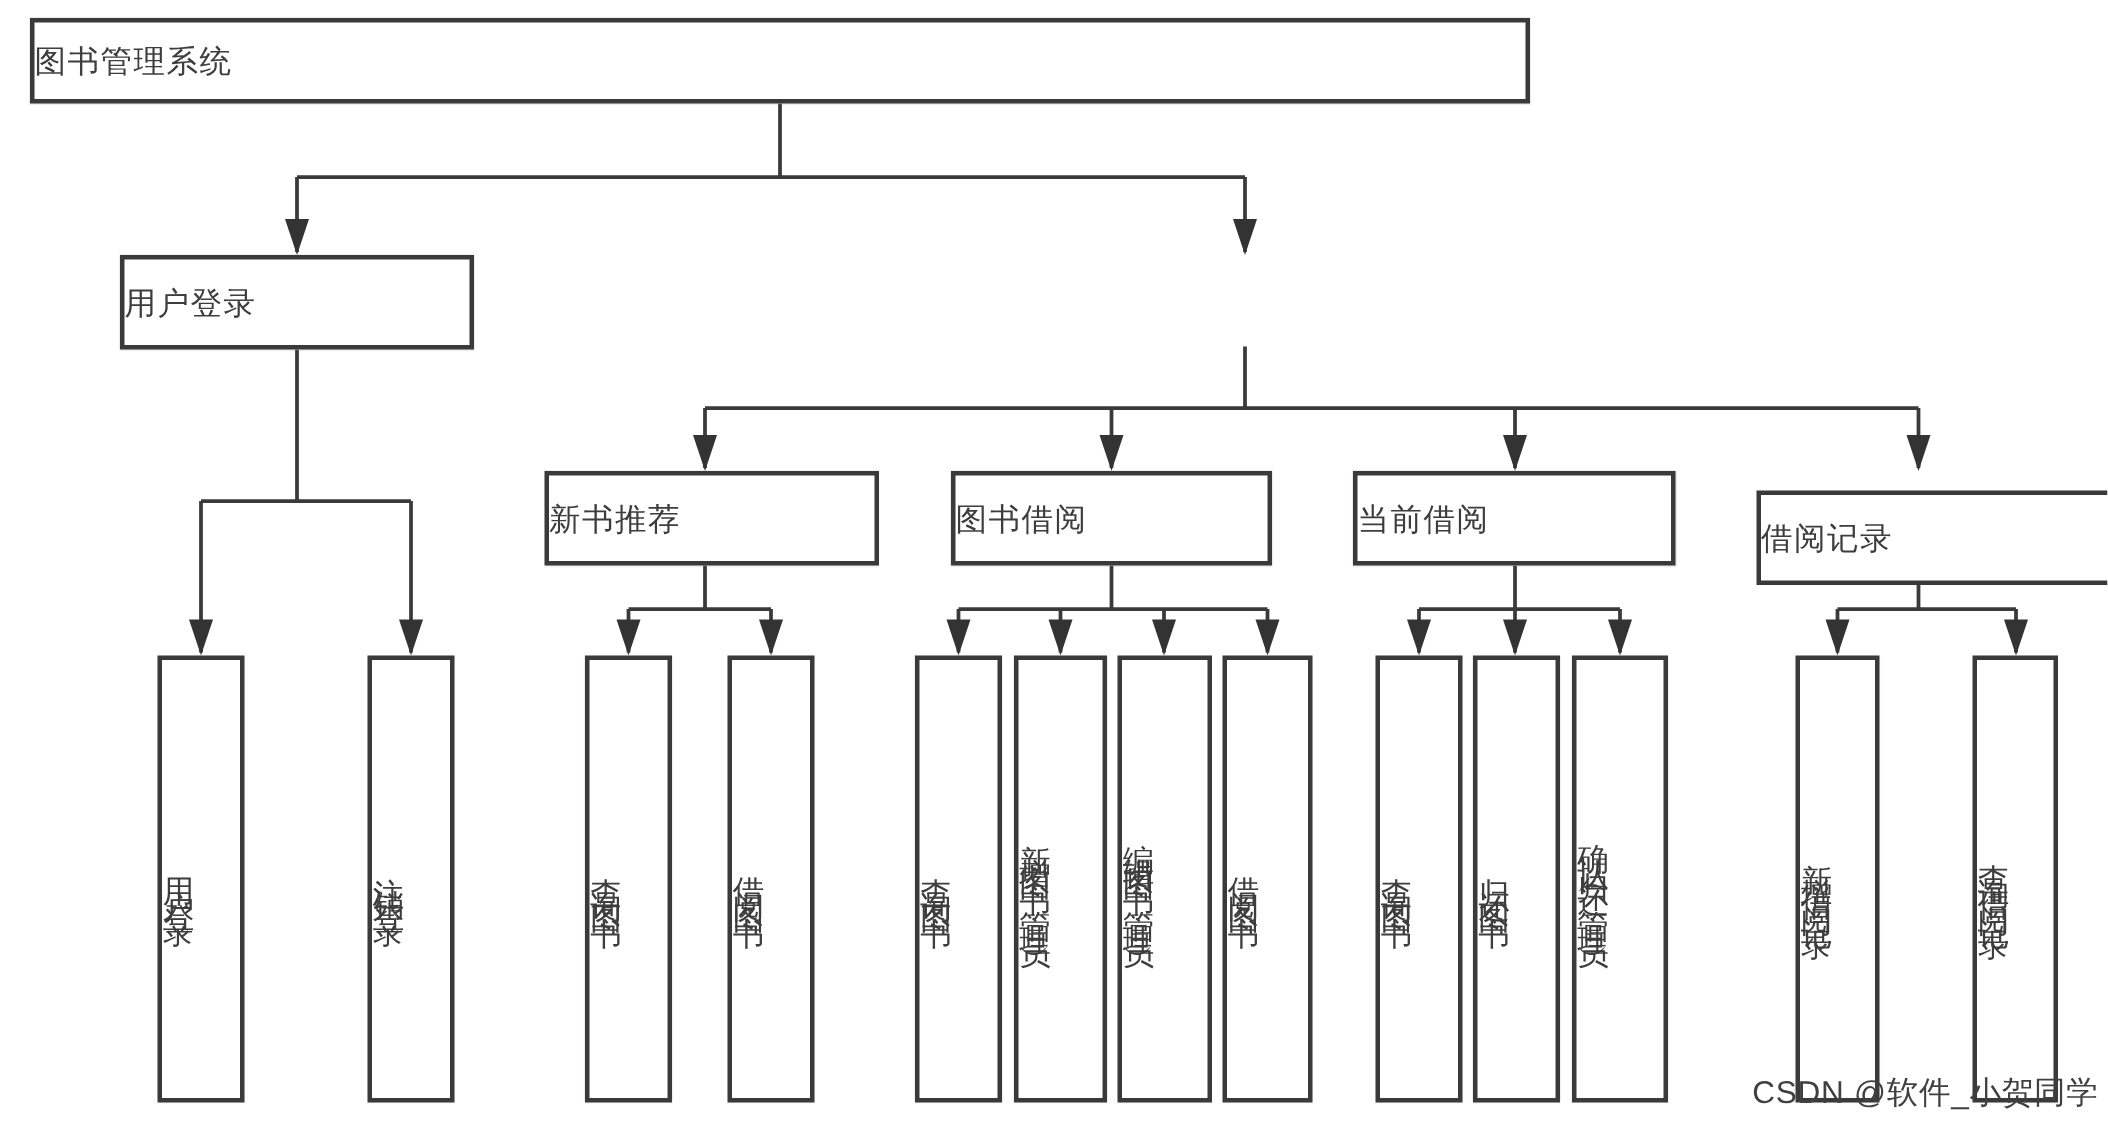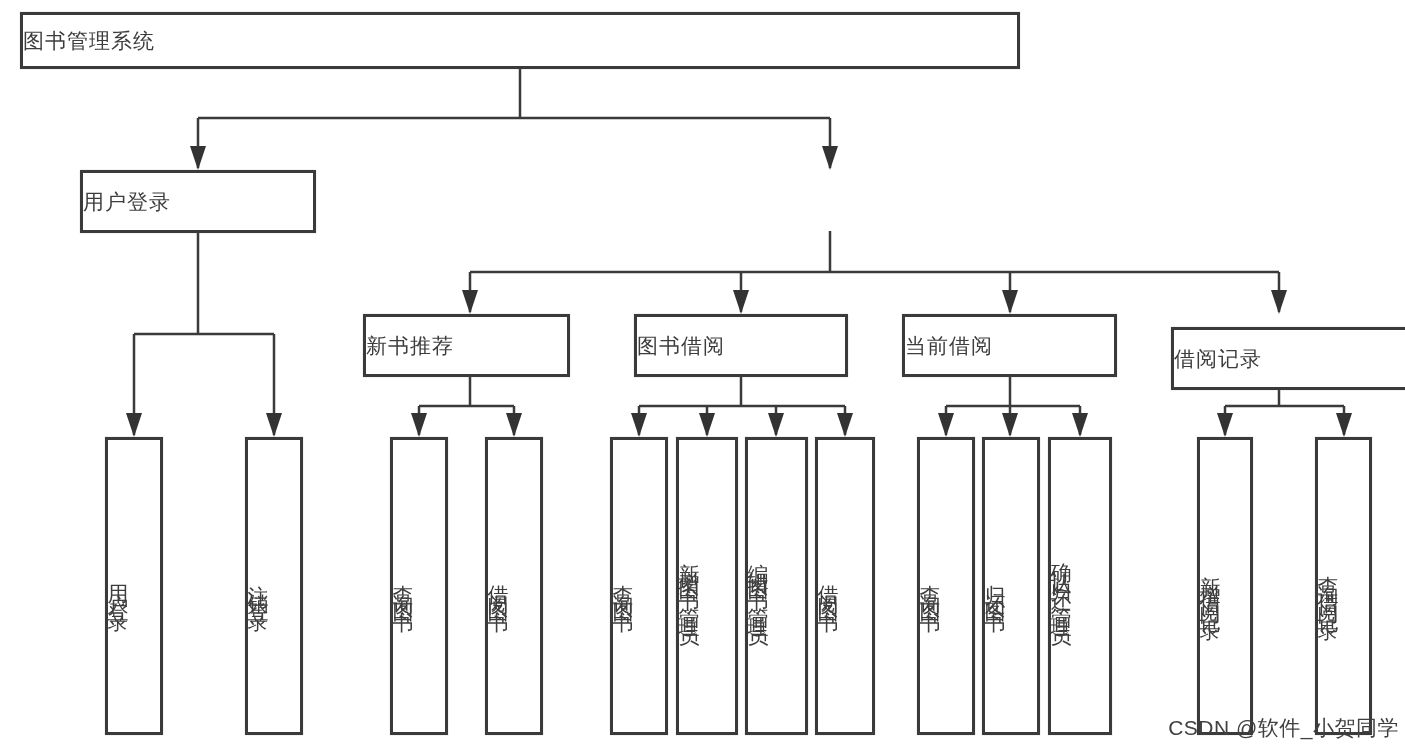--- a/index.html
+++ b/index.html
@@ -90,21 +90,21 @@
   </svg>
 
   <div class="box hbox" style="left:20px;top:12px;width:1000px;height:57px">
     <span class="lbl">图书管理系统</span>
   </div>
 
   <div class="box hbox" style="left:80px;top:170px;width:236px;height:63px">
     <span class="lbl">用户登录</span>
   </div>
 
-  <div class="box hbox" style="left:363px;top:314px;width:207px;height:63px">
+  <div class="box hbox" style="left:363px;top:314px;width:223px;height:63px">
     <span class="lbl">新书推荐</span>
   </div>
   <div class="box hbox" style="left:902px;top:314px;width:215px;height:63px">
     <span class="lbl">当前借阅</span>
   </div>
   <div class="box hbox" style="left:634px;top:314px;width:214px;height:63px">
     <span class="lbl">图书借阅</span>
   </div>
   <div class="box hbox" style="left:1171px;top:327px;width:256px;height:63px">
     <span class="lbl">借阅记录</span>

